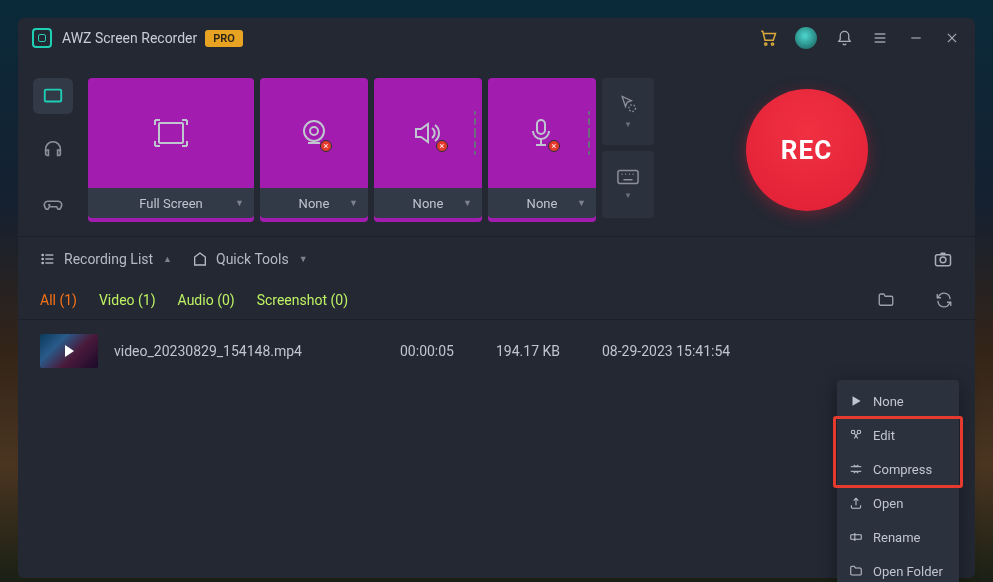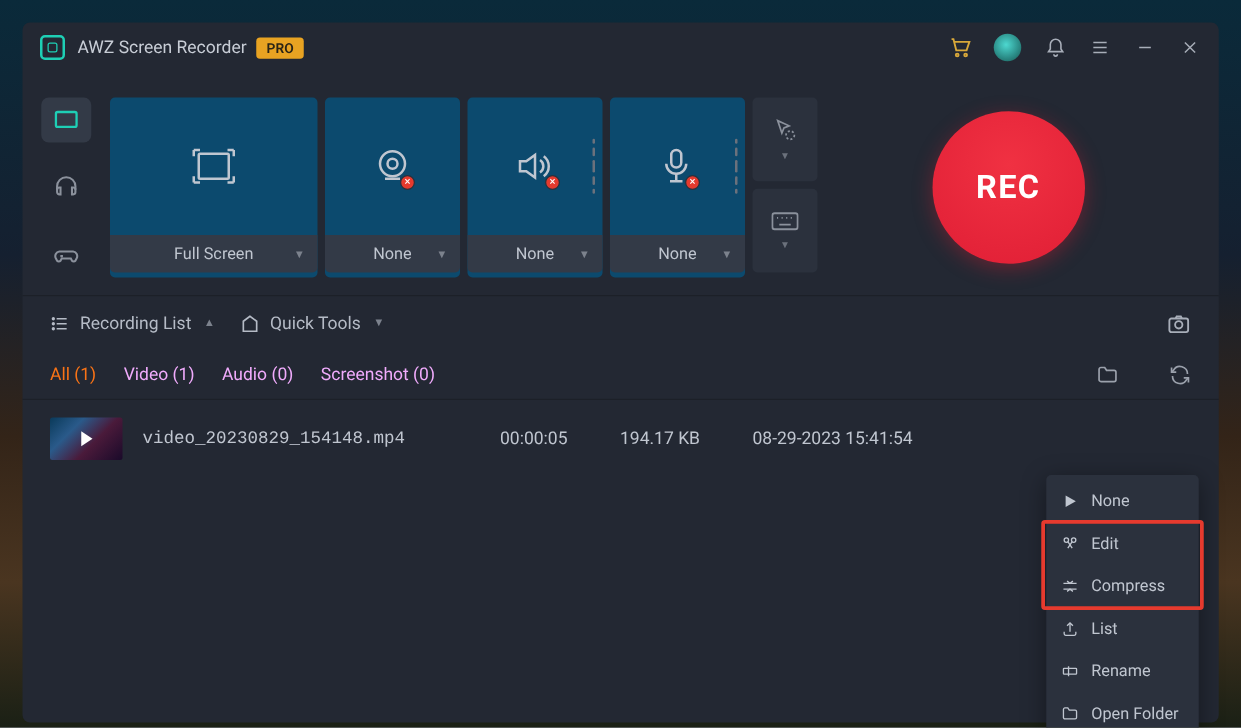--- a/index.html
+++ b/index.html
@@ -13,46 +13,46 @@
     .titlebar-spacer { flex: 1; }
     .titlebar-icons { display: flex; align-items: center; gap: 18px; }
     .tb-icon { width: 18px; height: 18px; color: #a8aeb9; cursor: pointer; display: flex; align-items: center; justify-content: center; }
     .cart-icon svg { stroke: #d8a83a; }
     .avatar { width: 22px; height: 22px; border-radius: 50%; background: radial-gradient(circle at 45% 40%, #4dd8d0 0%, #2a8a85 60%, #1a5550 100%); }
     .main-row { display: flex; padding: 20px 16px 14px 0; }
     .left-tabs { width: 70px; display: flex; flex-direction: column; align-items: center; gap: 18px; padding-top: 0; }
     .left-tab { width: 40px; height: 36px; border-radius: 6px; display: flex; align-items: center; justify-content: center; color: #8b919c; cursor: pointer; }
     .left-tab.active { background: #333a47; color: #1ecfb5; }
     .source-panels { display: flex; gap: 6px; }
-    .source-card { background: #0c4a6e; border-radius: 4px; width: 108px; display: flex; flex-direction: column; }
+    .source-card { background: #a21caf; border-radius: 4px; width: 108px; display: flex; flex-direction: column; }
     .source-card.wide { width: 166px; }
     .source-icon-area { height: 110px; display: flex; align-items: center; justify-content: center; color: #c0c6d0; position: relative; }
     .source-dropdown { height: 30px; background: #333a47; display: flex; align-items: center; justify-content: center; padding: 0 10px; color: #c0c6d0; font-size: 13px; cursor: pointer; border-radius: 0 0 4px 4px; position: relative; }
     .dd-arrow { position: absolute; right: 10px; font-size: 9px; color: #7c828d; }
     .small-panels { display: flex; flex-direction: column; gap: 6px; margin-left: 6px; }
     .small-panel { width: 52px; height: 67px; background: #2b313d; border-radius: 4px; display: flex; flex-direction: column; align-items: center; justify-content: center; gap: 6px; color: #8b919c; cursor: pointer; }
     .small-panel-arrow { font-size: 8px; color: #6b717c; }
     .rec-area { flex: 1; display: flex; align-items: center; justify-content: center; }
     .rec-btn { width: 122px; height: 122px; border-radius: 50%; background: radial-gradient(circle at 50% 35%, #f03142 0%, #e01e35 100%); display: flex; align-items: center; justify-content: center; cursor: pointer; box-shadow: 0 4px 16px rgba(230,30,50,0.35); }
     .rec-label { color: #fff; font-size: 26px; font-weight: 700; letter-spacing: 1px; }
     .toolbar { height: 44px; border-top: 1px solid #1c2028; display: flex; align-items: center; padding: 0 22px; gap: 20px; }
     .tool-item { display: flex; align-items: center; gap: 8px; color: #b5bbc6; font-size: 14px; cursor: pointer; }
     .tool-arrow { font-size: 9px; color: #7c828d; margin-left: 2px; }
     .toolbar-spacer { flex: 1; }
     .camera-icon { color: #a8aeb9; cursor: pointer; }
     .filter-row { height: 40px; display: flex; align-items: center; padding: 0 22px; gap: 22px; border-bottom: 1px solid #1c2028; }
-    .filter-tab { font-size: 14px; color: #f0abfc; cursor: pointer; }
+    .filter-tab { font-size: 14px; color: #bef264; cursor: pointer; }
     .filter-tab.active { color: #f97316; }
     .filter-spacer { flex: 1; }
     .filter-icon { color: #9ba1ac; cursor: pointer; }
     .list-area { padding: 14px 22px; }
     .file-row { display: flex; align-items: center; gap: 16px; color: #c0c6d0; font-size: 14px; }
     .thumb { width: 58px; height: 34px; background: linear-gradient(135deg, #0a3a5a 0%, #2a5a8a 30%, #4a1a3a 60%, #1a0a2a 100%); border-radius: 2px; position: relative; display: flex; align-items: center; justify-content: center; }
     .thumb::after { content: ""; border-left: 9px solid #fff; border-top: 6px solid transparent; border-bottom: 6px solid transparent; }
-    .file-name { width: 270px; font-family: Liberation Mono, monospace; }
+    .file-name { width: 270px; }
     .file-dur { width: 80px; }
     .file-size { width: 90px; }
     .ctx-menu { position: absolute; right: 16px; top: 362px; width: 122px; background: #2b313d; border-radius: 4px; box-shadow: 0 4px 20px rgba(0,0,0,0.4); padding: 4px 0; }
     .ctx-item { height: 34px; display: flex; align-items: center; gap: 10px; padding: 0 12px; color: #c0c6d0; font-size: 13px; cursor: pointer; }
     .highlight-box { position: absolute; right: 12px; top: 398px; width: 130px; height: 72px; border: 3px solid #e63a2e; border-radius: 3px; pointer-events: none; }
     .x-badge { position: absolute; bottom: -3px; right: -3px; width: 12px; height: 12px; border-radius: 50%; background: #e63a2e; border: 1.5px solid #2b313d; display: flex; align-items: center; justify-content: center; }
     .x-badge::after { content: "×"; color: #fff; font-size: 9px; line-height: 1; }
     .bars-right { position: absolute; right: 6px; top: 50%; transform: translateY(-50%); display: flex; flex-direction: column; gap: 3px; }
     .bars-right span { width: 2px; background: #6b717c; border-radius: 1px; }
     svg { display: block; }
@@ -317,21 +317,21 @@
           <path d="M8 19l4-3 4 3"></path>
         </svg>
       <span>Compress</span>
     </div>
     <div class="ctx-item">
       <svg width="14" height="14" viewBox="0 0 24 24" fill="none" stroke="currentColor" stroke-width="1.8">
           <path d="M12 16V4"></path>
           <path d="M8 8l4-4 4 4"></path>
           <path d="M4 16v3a2 2 0 002 2h12a2 2 0 002-2v-3"></path>
         </svg>
-      <span>List</span>
+      <span>Open</span>
     </div>
     <div class="ctx-item">
       <svg width="14" height="14" viewBox="0 0 24 24" fill="none" stroke="currentColor" stroke-width="1.8">
           <rect x="3" y="8" width="18" height="8" rx="1"></rect>
           <line x1="10" y1="5" x2="10" y2="19"></line>
         </svg>
       <span>Rename</span>
     </div>
     <div class="ctx-item">
       <svg width="14" height="14" viewBox="0 0 24 24" fill="none" stroke="currentColor" stroke-width="1.8">

